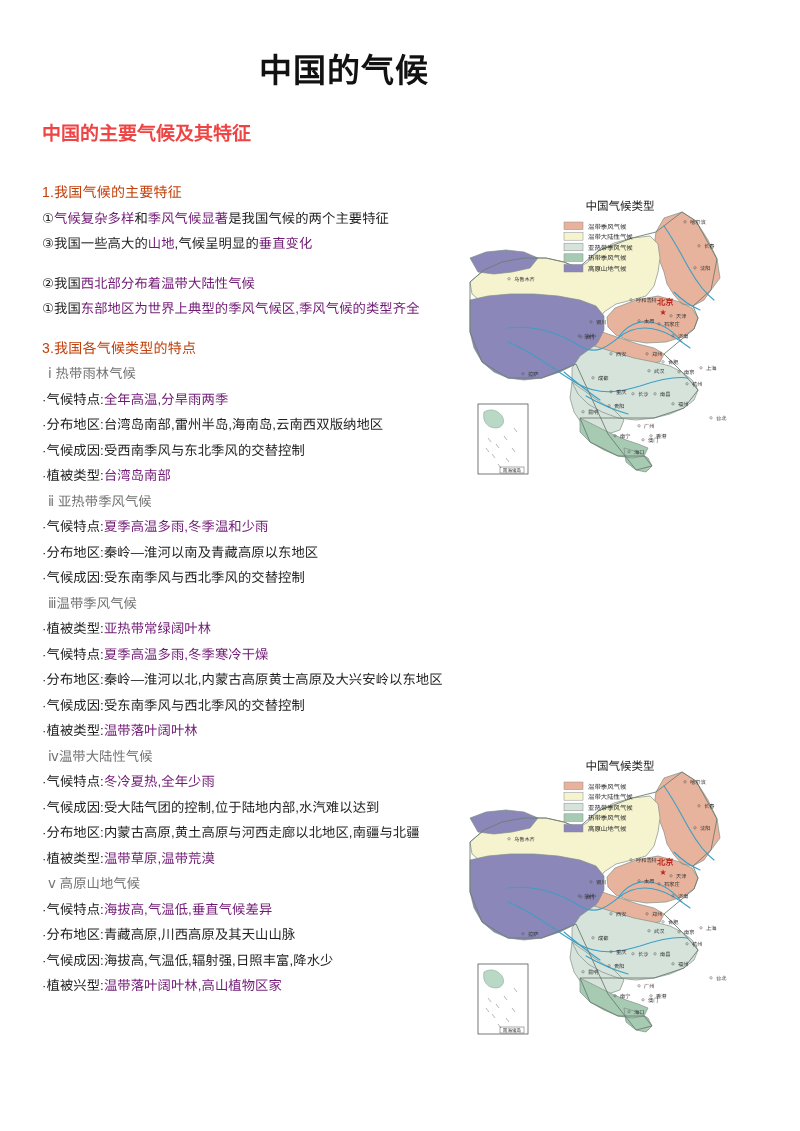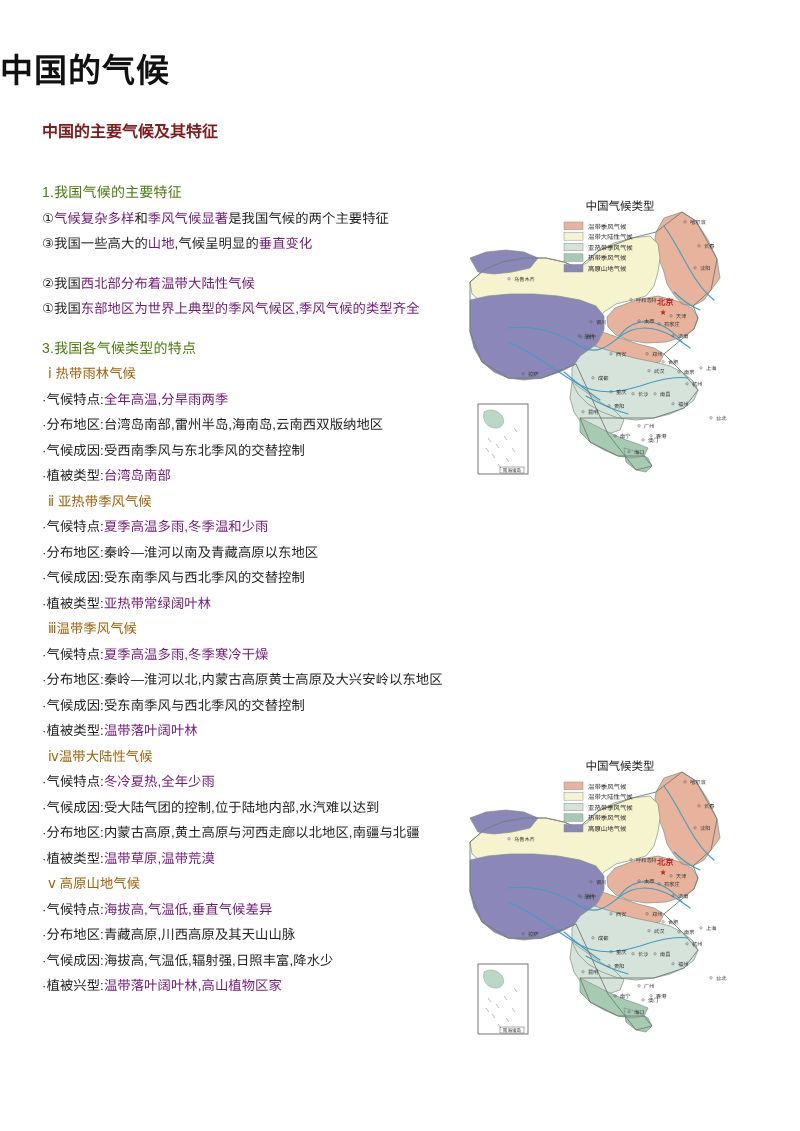--- a/index.html
+++ b/index.html
@@ -15,59 +15,60 @@
     color: #1c1c1c;
     overflow: hidden;
   }
 
   
   .page-title {
     position: absolute;
     top: 44px;
     left: 0;
     width: 688px;
+    text-align: center;
     font-size: 33px;
     font-weight: bold;
     letter-spacing: 1px;
     color: #111111;
   }
 
   
   .section-heading {
     position: absolute;
     top: 118px;
     left: 42px;
-    font-size: 16px;
+    font-size: 19px;
     font-weight: bold;
-    color: #7f1d1d;
+    color: #ef4444;
   }
 
   
   .text-column {
     position: absolute;
     top: 180px;
     left: 42px;
     width: 420px;
     font-size: 13.3px;
     line-height: 25.5px;
   }
   .block { margin: 0 0 4px 0; }
   .block + .block { margin-top: 14px; }
   .blk-title {
     font-size: 14px;
-    color: #4d7c0f;
+    color: #c2410c;
     letter-spacing: 0.2px;
   }
   .line {
     color: #1f1f1f;
     letter-spacing: 0.1px;
     white-space: normal;
   }
   .red { color: #701a75; }
-  .sub-head { padding-left: 6px; color: #a16207; }
+  .sub-head { padding-left: 6px; color: #737373; }
 
   
   .map-figure {
     position: absolute;
     width: 305px;
     height: 285px;
   }
   #map-top   { left: 468px; top: 196px; }
   #map-bottom{ left: 468px; top: 756px; }
   .map-svg { display: block; width: 100%; height: 100%; }
@@ -94,22 +95,22 @@
         <div class="blk-title">3.我国各气候类型的特点</div>
         <div class="line sub-head">ⅰ 热带雨林气候</div>
         <div class="line"><span>·气候特点:</span><span class="red">全年高温,分旱雨两季</span></div>
         <div class="line"><span>·分布地区:</span><span class="">台湾岛南部,雷州半岛,海南岛,云南西双版纳地区</span></div>
         <div class="line"><span>·气候成因:</span><span class="">受西南季风与东北季风的交替控制</span></div>
         <div class="line"><span>·植被类型:</span><span class="red">台湾岛南部</span></div>
         <div class="line sub-head">ⅱ 亚热带季风气候</div>
         <div class="line"><span>·气候特点:</span><span class="red">夏季高温多雨,冬季温和少雨</span></div>
         <div class="line"><span>·分布地区:</span><span class="">秦岭—淮河以南及青藏高原以东地区</span></div>
         <div class="line"><span>·气候成因:</span><span class="">受东南季风与西北季风的交替控制</span></div>
+        <div class="line sub-head">ⅲ温带季风气候</div>
         <div class="line"><span>·植被类型:</span><span class="red">亚热带常绿阔叶林</span></div>
-        <div class="line sub-head">ⅲ温带季风气候</div>
         <div class="line"><span>·气候特点:</span><span class="red">夏季高温多雨,冬季寒冷干燥</span></div>
         <div class="line"><span>·分布地区:</span><span class="">秦岭—淮河以北,内蒙古高原黄士高原及大兴安岭以东地区</span></div>
         <div class="line"><span>·气候成因:</span><span class="">受东南季风与西北季风的交替控制</span></div>
         <div class="line"><span>·植被类型:</span><span class="red">温带落叶阔叶林</span></div>
         <div class="line sub-head">ⅳ温带大陆性气候</div>
         <div class="line"><span>·气候特点:</span><span class="red">冬冷夏热,全年少雨</span></div>
         <div class="line"><span>·气候成因:</span><span class="">受大陆气团的控制,位于陆地内部,水汽难以达到</span></div>
         <div class="line"><span>·分布地区:</span><span class="">内蒙古高原,黄土高原与河西走廊以北地区,南疆与北疆</span></div>
         <div class="line"><span>·植被类型:</span><span class="red">温带草原,温带荒漠</span></div>
         <div class="line sub-head">ⅴ 高原山地气候</div>

